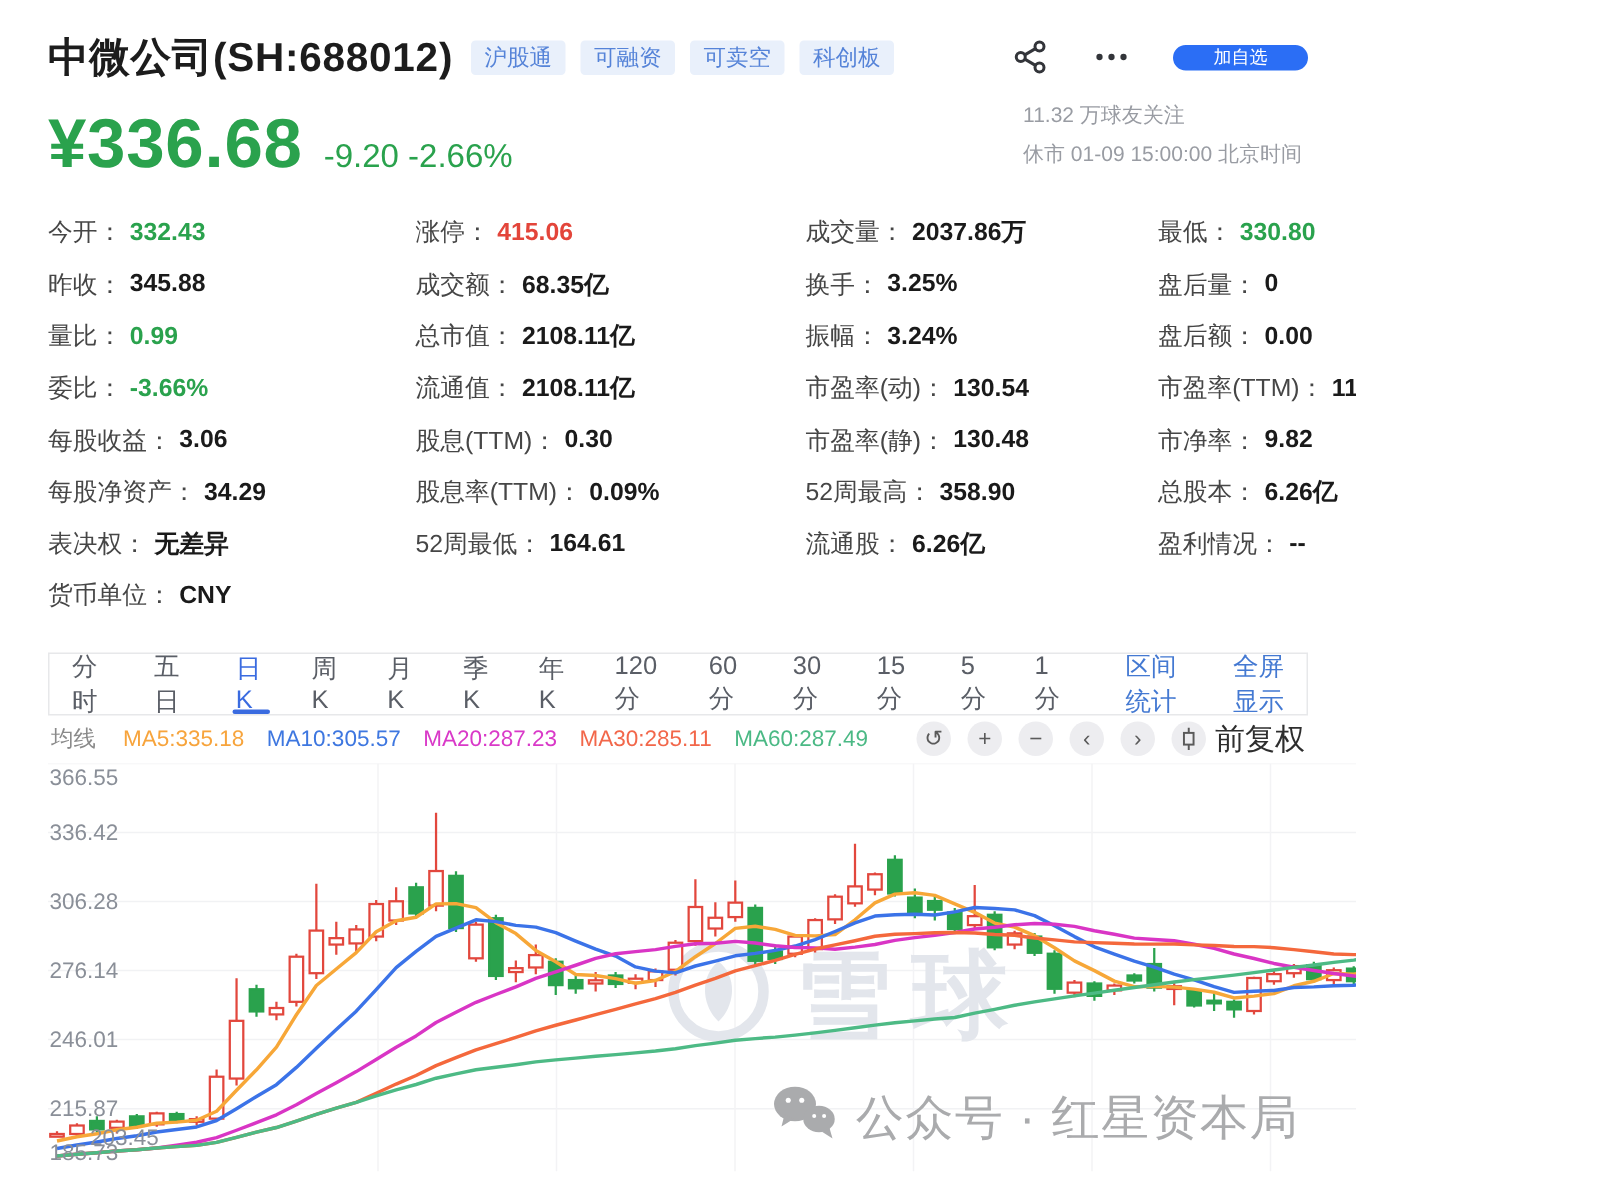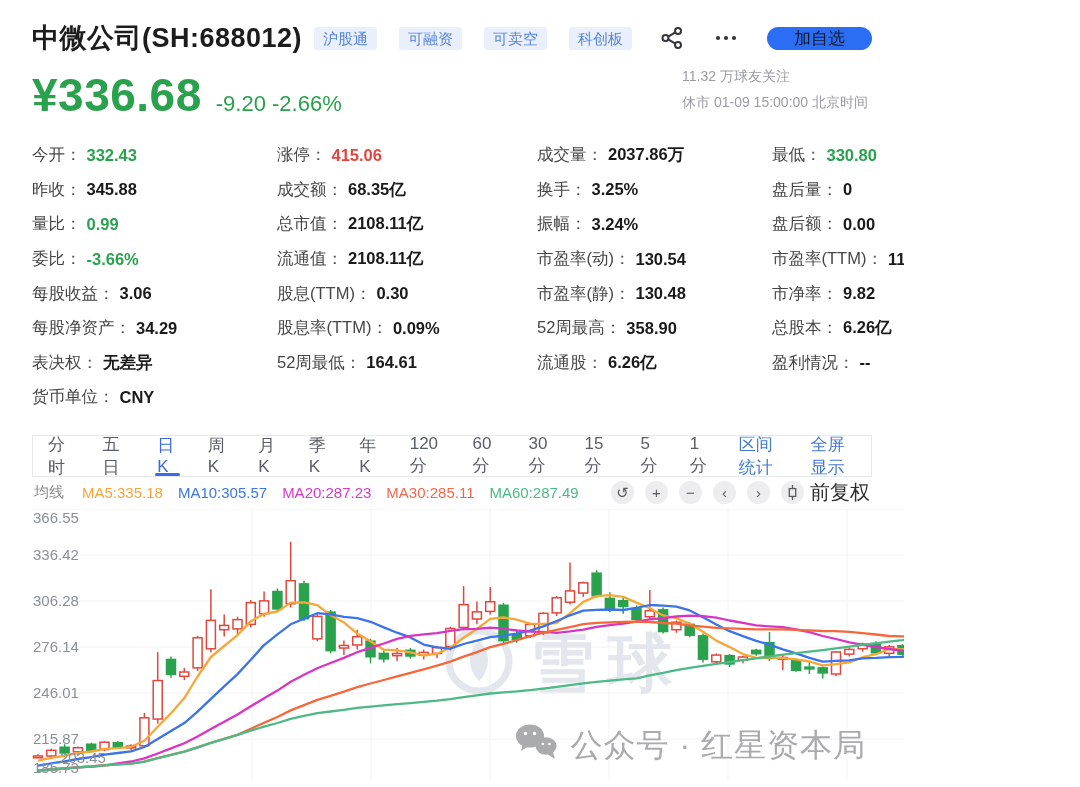--- a/index.html
+++ b/index.html
@@ -3,24 +3,24 @@
 <meta charset="utf-8">
 <style>
   * { margin:0; padding:0; box-sizing:border-box; }
   html,body { background:#fff; }
   body { font-family:"Liberation Sans","DejaVu Sans",sans-serif; color:#1e1e1e; }
   .page { position:relative; width:904px; height:787px; background:#fff; overflow:hidden; padding:16px 32px 0 32px; }
 
   
   .title-row { display:flex; align-items:center; height:44px; }
   .stock-title { font-size:27px; font-weight:bold; color:#1c1c1c; letter-spacing:0.5px; }
-  .badges { display:flex; margin-left:12px; gap:22px;justify-content:space-between; }
+  .badges { display:flex; margin-left:12px; gap:10px;justify-content:space-between; }
   .badge { background:#e9f0fb; color:#5583d8; font-size:15px; padding:4px 9px; border-radius:3px; line-height:1; }
   .header-actions { margin-left:auto; display:flex; align-items:center; gap:28px; }
-  .watch-btn { background:#2b6ef5; color:#0f172a; border:none; border-radius:20px; font-size:17px; padding:0 27px; cursor:pointer; font-family:inherit; }
+  .watch-btn { background:#2b6ef5; color:#ffffff; border:none; border-radius:20px; font-size:12px; padding:0 27px; cursor:pointer; font-family:inherit; }
   .icon-btn { display:flex; align-items:center; cursor:pointer; }
 
   .price-row { display:flex; align-items:baseline; margin-top:8px; height:56px; position:relative; }
   .cur-price { font-size:46px; font-weight:bold; color:#2aa24d; letter-spacing:0.5px; }
   .price-chg { font-size:22px; font-weight:400; color:#2aa24d; margin-left:14px; }
   .head-meta { position:absolute; right:4px; top:-4px; color:#999ca3; font-size:14px; line-height:1.85; }
 
   
   .stats { margin-top:14px; display:grid; grid-template-columns:245px 260px 235px 1fr; grid-auto-rows:34.6px; }
   .stat-cell { display:flex; align-items:center; font-size:16.5px; white-space:nowrap; }
@@ -28,21 +28,21 @@
   .stat-value { font-weight:bold; color:#1a1a1a; margin-left:5px; }
   .stat-value.g { color:#2aa24d; }
   .stat-value.r { color:#e3453a; }
 
   
   .chart-module { margin-top:20px; }
   .tabs { display:flex; align-items:stretch; height:42px; border:1px solid #e7e8ea; padding:0 15px; }
   .tab { display:flex; align-items:center; font-size:17px; color:#5a5e66; margin-right:30px; cursor:pointer; position:relative; }
   .tab.active { color:#3a6be0; }
   .tab.active::after { content:""; position:absolute; left:-2px; right:-2px; bottom:0; height:3px; background:#3a6be0; border-radius:2px; }
-  .tab-links { margin-left:auto; display:flex; align-items:center; gap:26px; }
+  .tab-links { margin-left:auto; display:flex; align-items:center; gap:26px;text-align:right; }
   .tab-link { font-size:17px; color:#4479d2; cursor:pointer; }
 
   .ma-bar { display:flex; align-items:center; height:32px; padding:0 2px; font-size:15px; }
   .ma-title { color:#8a8a8a; margin-right:18px; }
   .ma-item { margin-right:15px; }
   .ma-controls { margin-left:auto; display:flex; align-items:center; gap:11px; }
   .ctrl { width:23px; height:23px; border-radius:50%; background:#ededf0; color:#5a5a5a; display:flex; align-items:center; justify-content:center; font-size:15px; line-height:1; cursor:pointer; user-select:none; }
   .adjust { color:#2e2e2e; font-size:20px; margin-left:6px; cursor:pointer; }
 
   svg.chart { display:block; }

